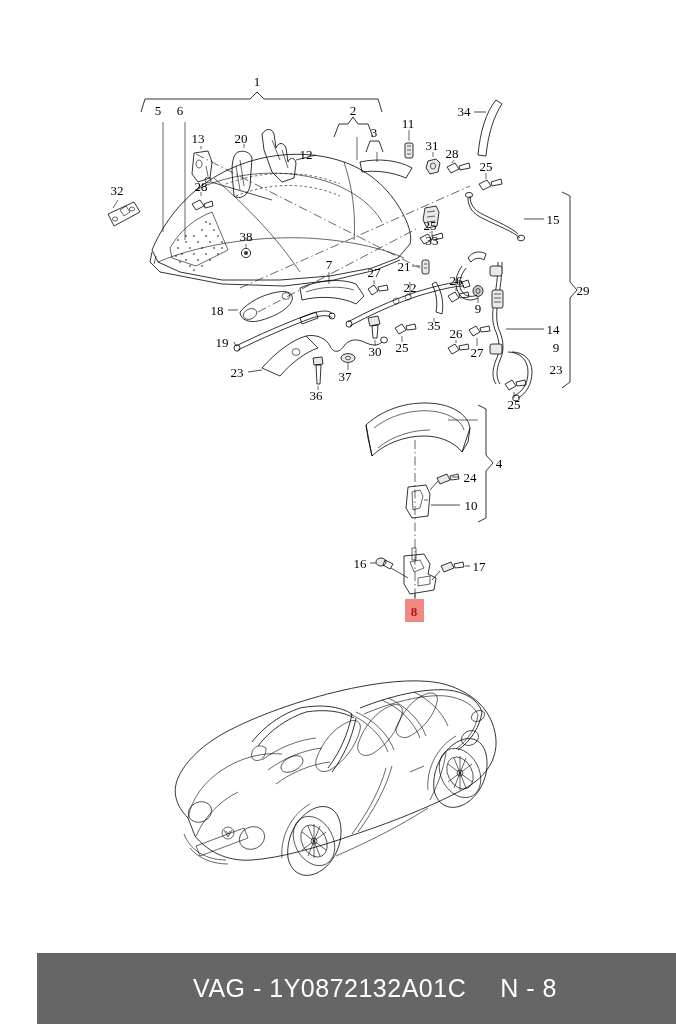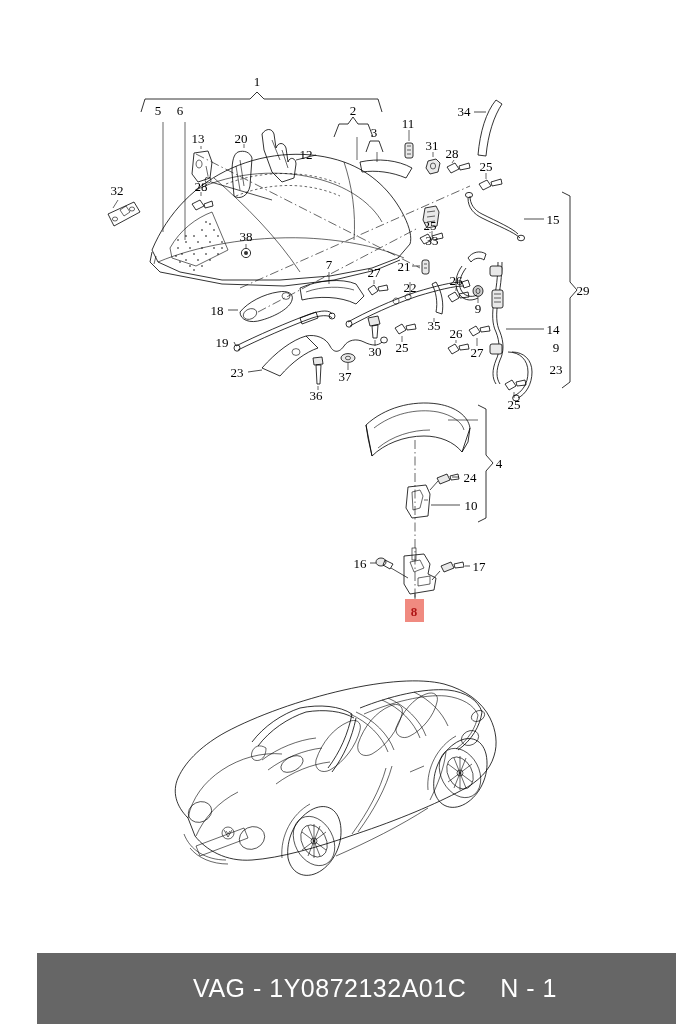--- a/index.html
+++ b/index.html
@@ -573,16 +573,16 @@
       <path class="ln-thin" d="M282 858 C280 836 292 814 310 804"></path>
       <path class="ln-thin" d="M428 790 C426 768 438 746 456 736"></path>
 
       <path class="ln-thin" d="M336 856 C368 842 400 826 428 808"></path>
     </g>
 
   </svg>
 
   <div id="footer-bar">
     <span class="f-text">VAG - 1Y0872132A01C</span>
-    <span class="f-text">N - 1</span>
+    <span class="f-text">N - 8</span>
   </div>
 
 </div>
 
 </body></html>

